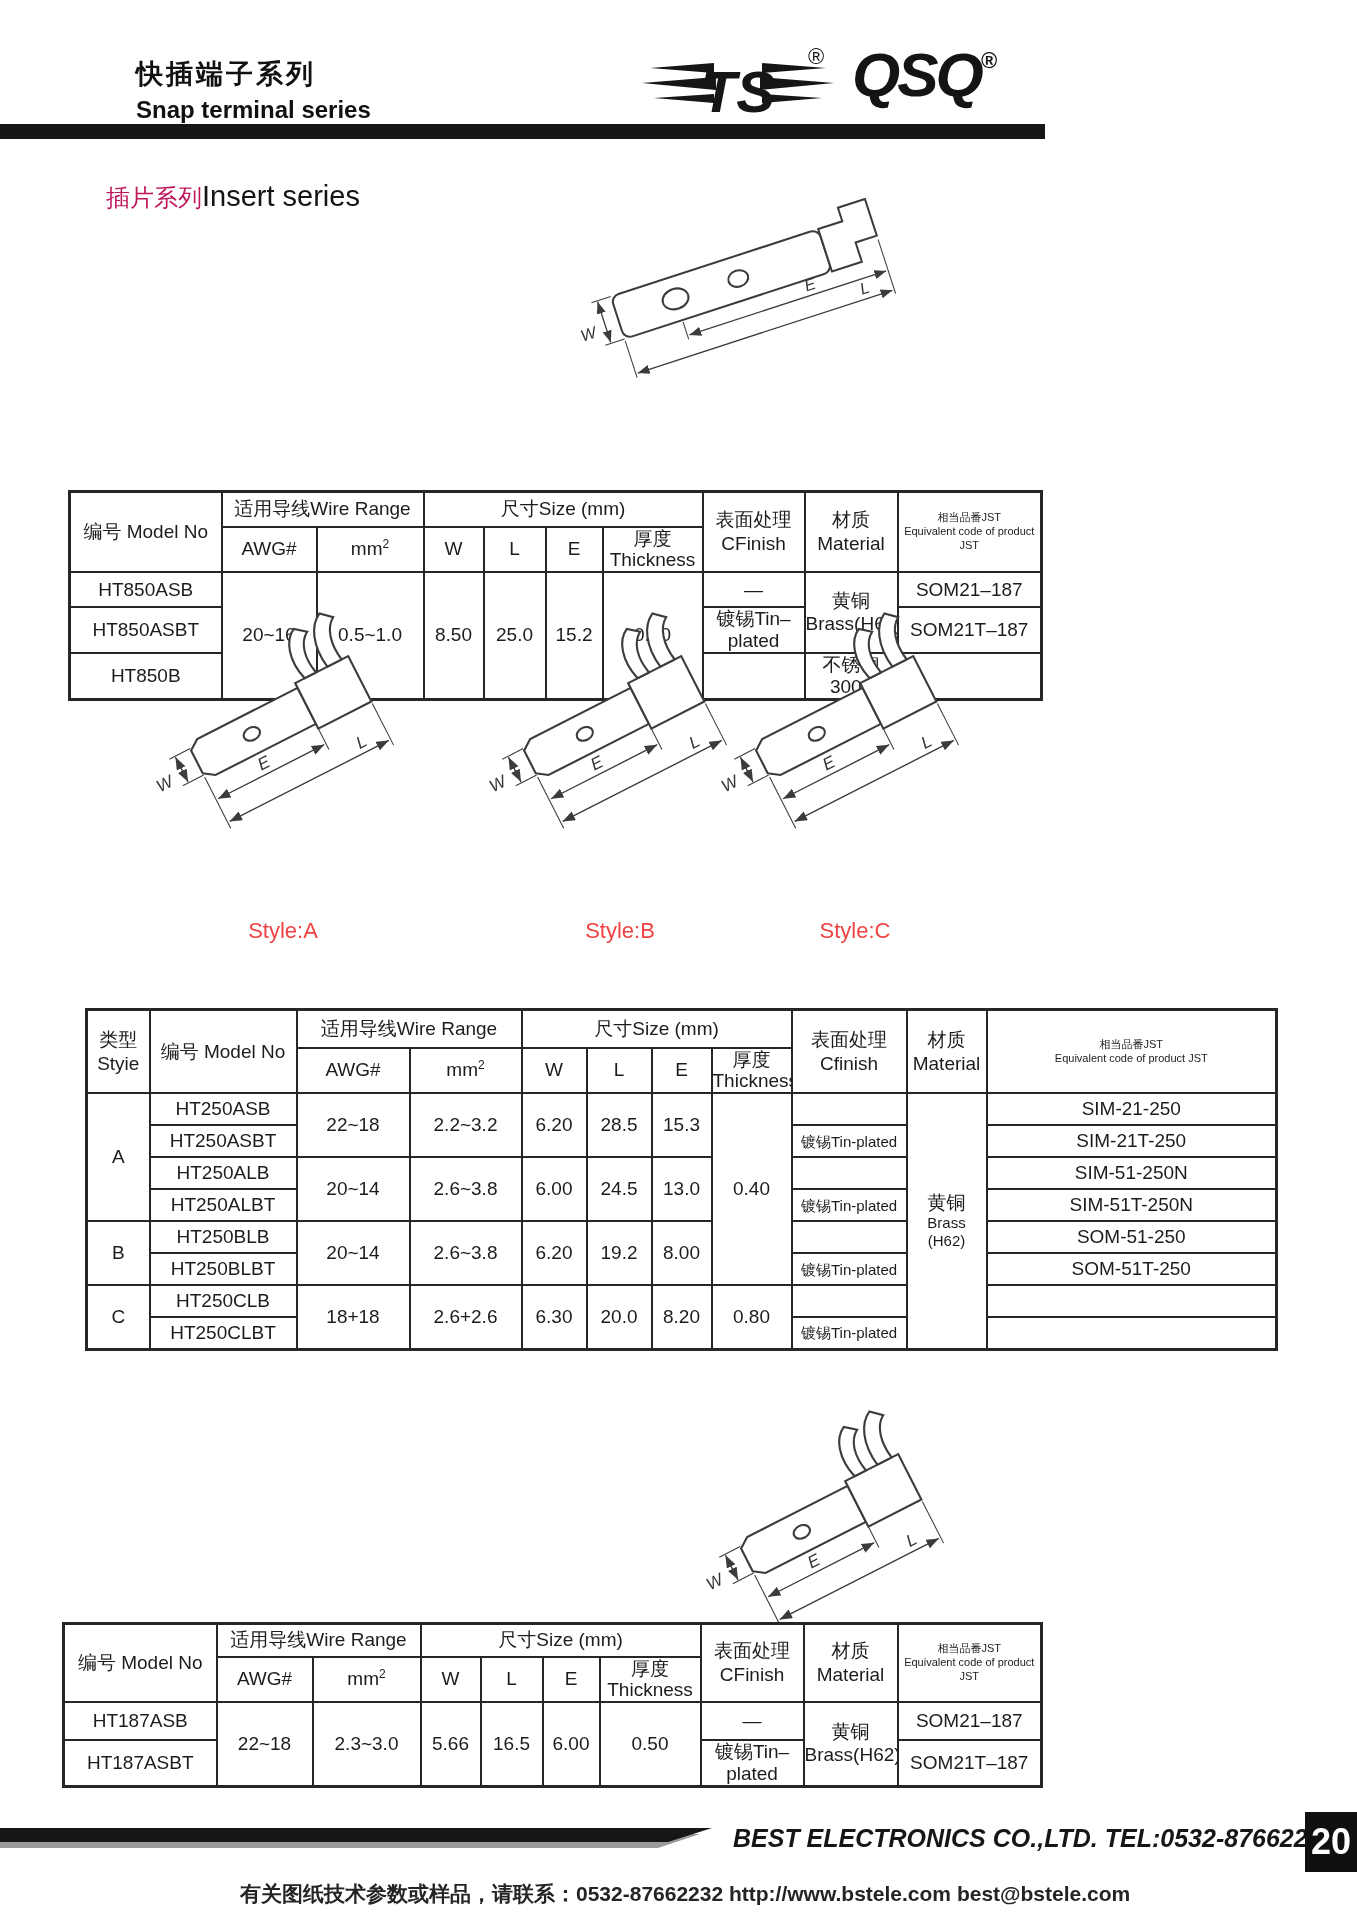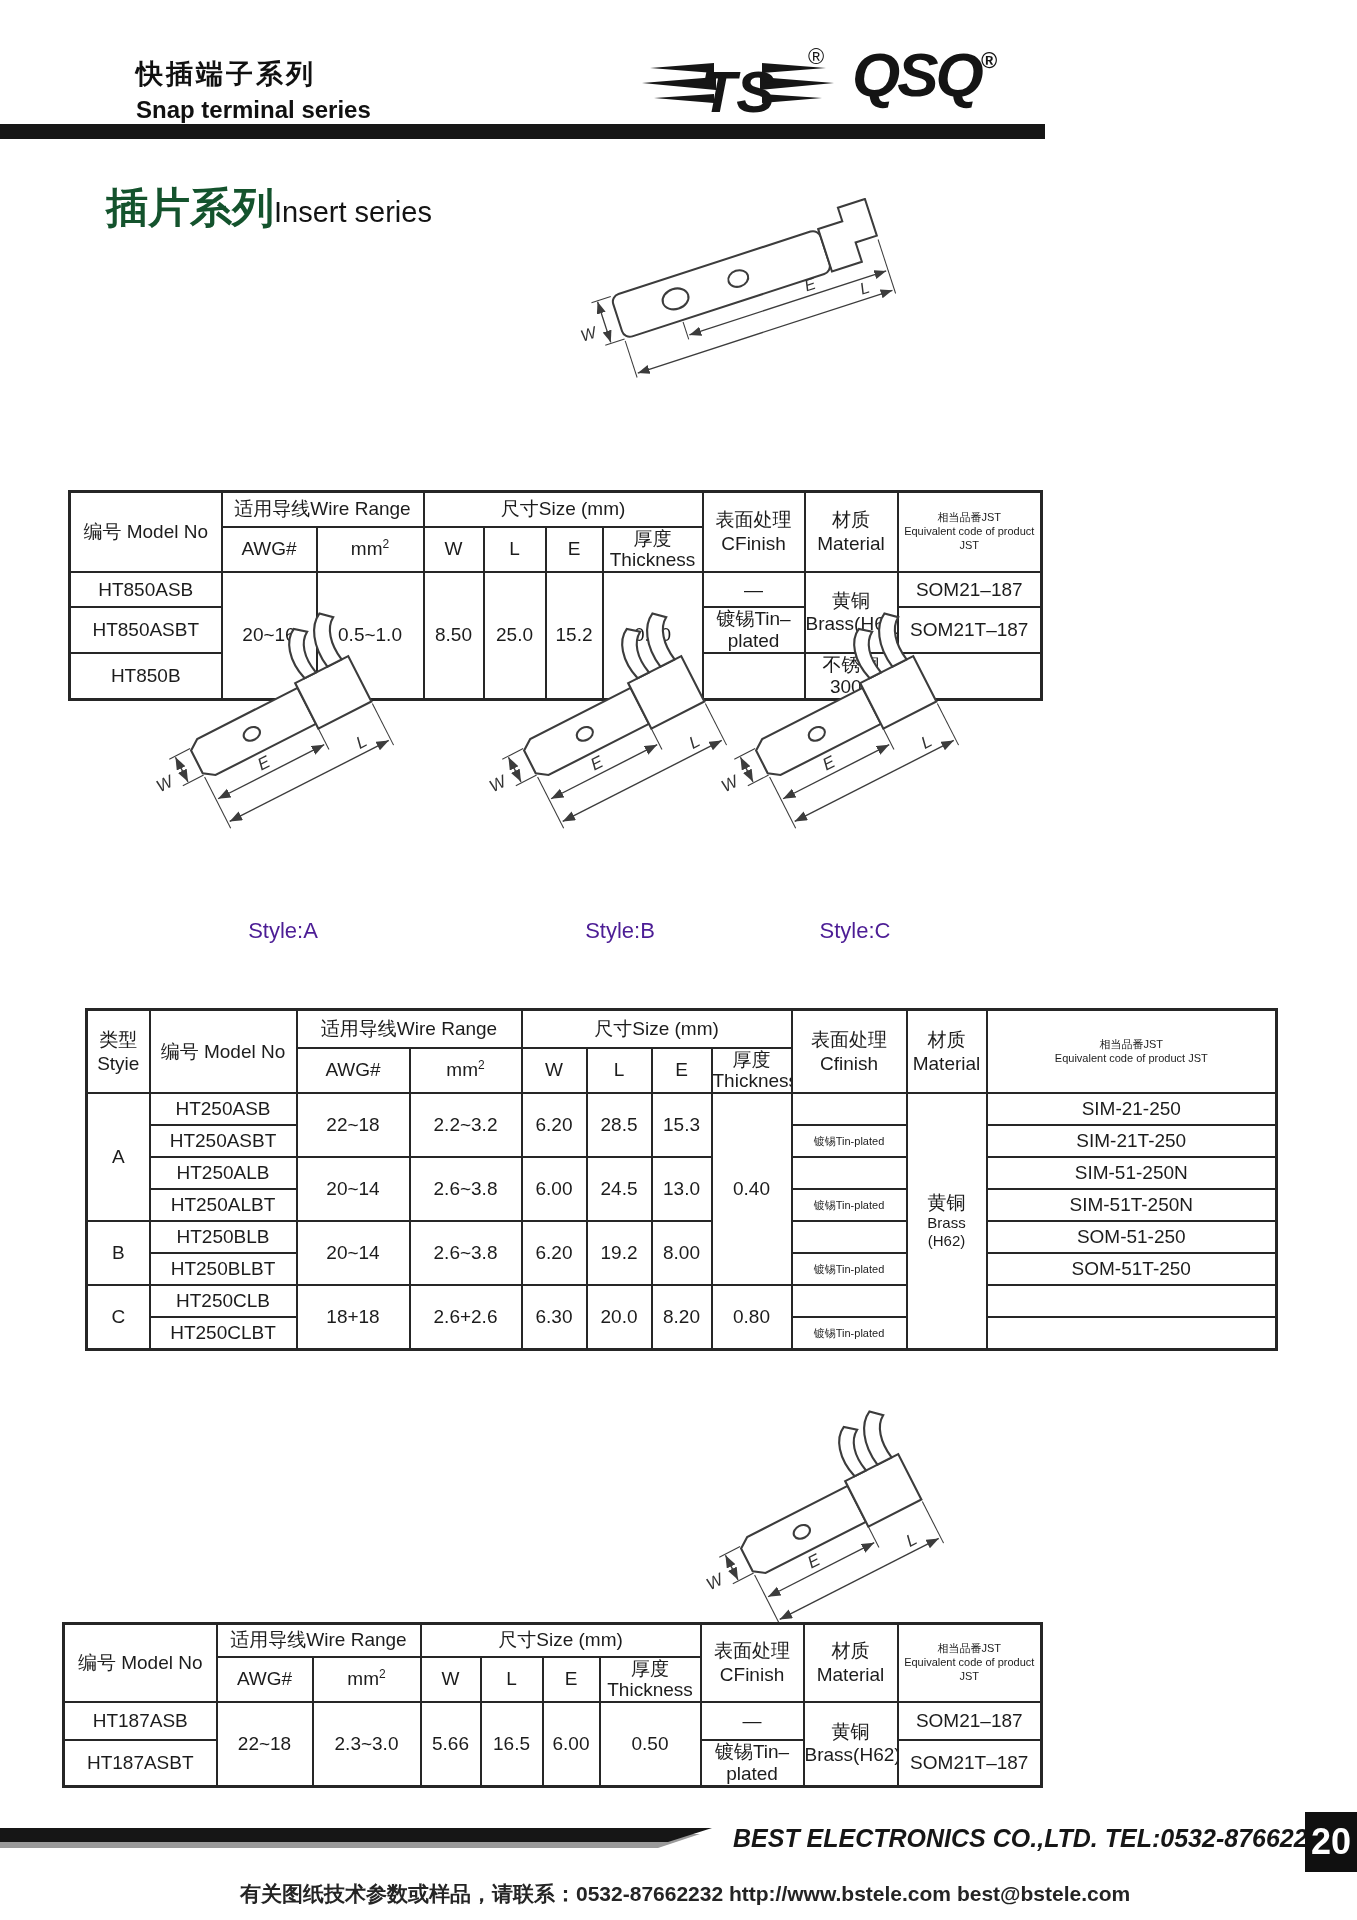--- a/index.html
+++ b/index.html
@@ -9,45 +9,45 @@
   .abs { position:absolute; }
 
   
   .hdr-cn { font-size:27px; font-weight:bold; letter-spacing:3px; color:#111; }
   .hdr-en { font-size:24px; font-weight:bold; color:#111; margin-top:4px; }
   .hdr-bar { background:#161616; }
   .qsq { font-size:62px; font-weight:900; font-style:italic; letter-spacing:-3px; color:#141414; line-height:1; }
   .qsq sup { font-size:22px; font-weight:bold; letter-spacing:0; vertical-align:28px; }
 
   
-  .sec-cn { font-size:42px; font-weight:bold; color:#14532d; }
+  .sec-cn { font-size:24px; font-weight:normal; color:#be185d; }
   .sec-en { font-size:29px; font-weight:normal; color:#141414;margin-top:36px; }
 
   
   table.spec { position:absolute; border-collapse:collapse; table-layout:fixed; border:3px solid #262626; background:#fff; }
   table.spec td { border:2px solid #262626; text-align:center; vertical-align:middle; font-size:19px; color:#1c1c1c; padding:0; line-height:1.15; overflow:hidden; }
   .t1 tr, .t3 tr { height:35px; }
   .t3 tr { height:38px; }
   .t3 tr.h1 { height:33px; } .t3 tr.h2 { height:37px; }
   .t2 tr { height:32px; }
   .t2 tr.h { height:38px; }
   .t2 td { font-size:18px; }
   td.model { text-align:left; padding-left:22px; }
   td.fin { font-size:16px; }
-  .t2 td.fin { font-size:11px; }
+  .t2 td.fin { font-size:15px; }
   .jsth1 { font-size:11px; }
   .jsth2 { font-size:11px; }
   .two-line div { line-height:1.25; }
   .mat2 div { line-height:1.2; }
   .matsm { font-size:15px; }
   sup.u2 { font-size:12px; }
 
   
   svg text.dlbl { font-size:16px; font-style:italic; fill:#333; font-family:"Liberation Sans",sans-serif; }
-  .style-label { font-size:22px; color:#4c1d95; text-align:center; width:300px; }
+  .style-label { font-size:22px; color:#ef4444; text-align:center; width:300px; }
   .part { stroke:#3c3c3c; stroke-width:2; fill:#ffffff; }
   .dim  { stroke:#3c3c3c; stroke-width:1.3; fill:none; }
   .ext  { stroke:#3c3c3c; stroke-width:1; fill:none; }
 
   
   .company { font-size:25px; font-weight:bold; font-style:italic; color:#161616; white-space:nowrap; }
   .pagebox { background:#101010; color:#fff; font-size:36px; font-weight:bold; display:flex; align-items:center; justify-content:center; }
   .contact { font-size:21px; font-weight:bold; color:#242424; white-space:nowrap; }
 </style>
 </head>

